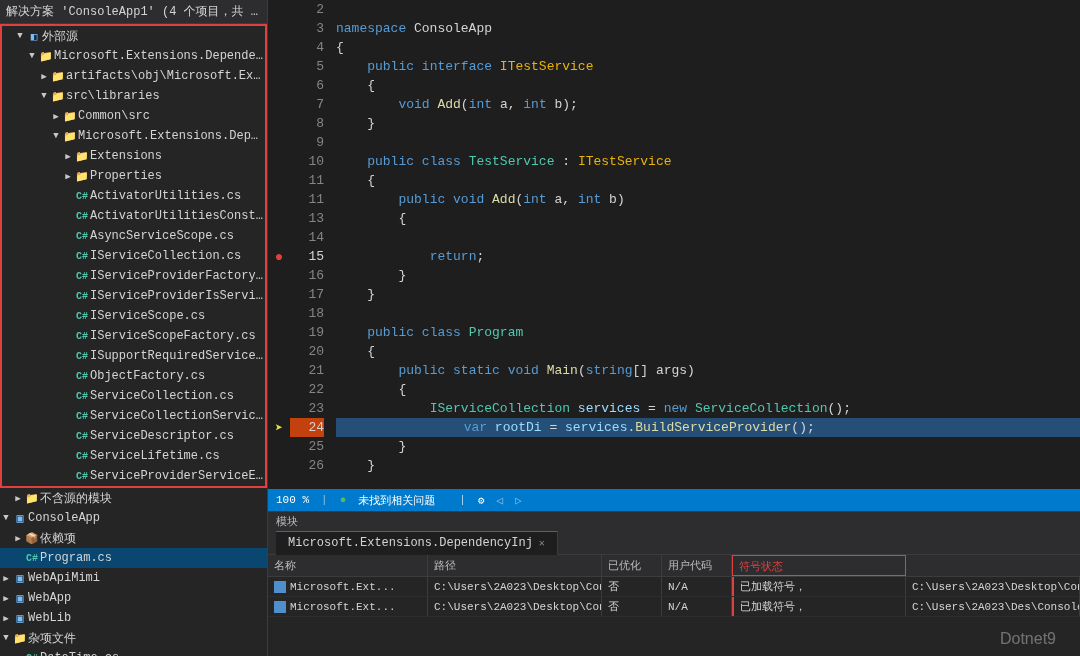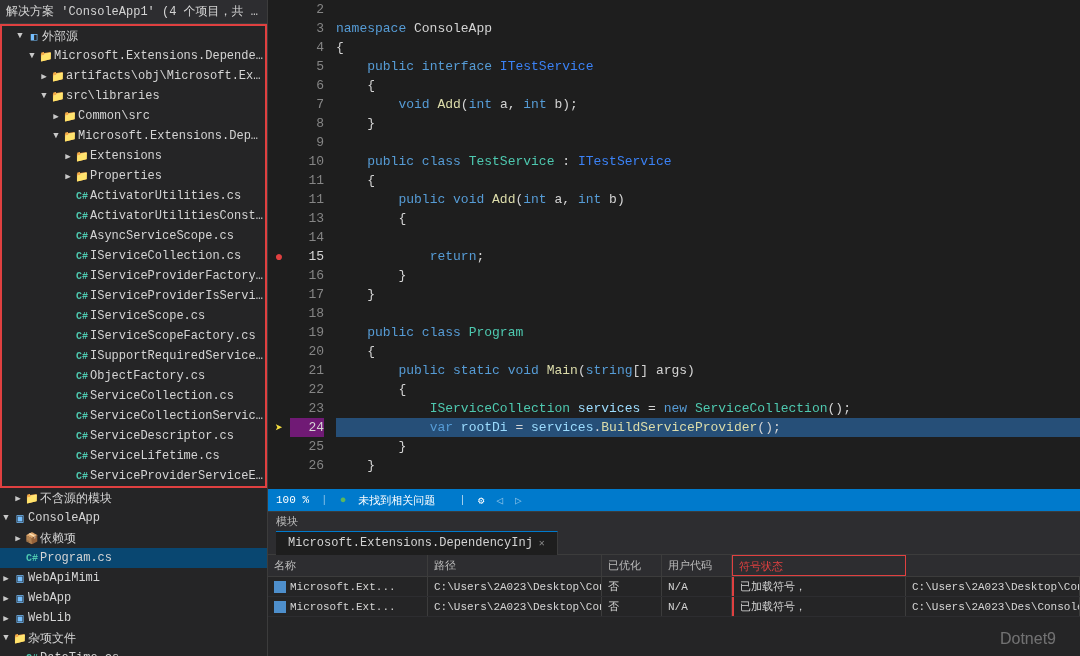--- a/index.html
+++ b/index.html
@@ -136,27 +136,28 @@
     .code-line {
       height: 19px;
       line-height: 19px;
       white-space: pre;
       display: flex;
       align-items: center;
     }
 
     .code-line.highlighted {
       background: #264f78;
+      padding-left: 34px;
     }
 
     
     .kw { color: #569cd6; }
     .type { color: #4ec9b0; }
     .method { color: #dcdcaa; }
-    .iface { color: #3b82f6; }
+    .iface { color: #eab308; }
     .var-color { color: #9cdcfe; }
 
     
     .bottom-panel {
       height: 145px;
       background: #252526;
       border-top: 1px solid #3c3c3c;
       display: flex;
       flex-direction: column;
     }
@@ -541,21 +542,21 @@
           <span class="line-number">14</span>
           <span class="line-number" style="color:#d4d4d4">15</span>
           <span class="line-number">16</span>
           <span class="line-number">17</span>
           <span class="line-number">18</span>
           <span class="line-number">19</span>
           <span class="line-number">20</span>
           <span class="line-number">21</span>
           <span class="line-number">22</span>
           <span class="line-number">23</span>
-          <span class="line-number" style="color:#d4d4d4;background:#701a75">24</span>
+          <span class="line-number" style="color:#d4d4d4;background:#c2410c">24</span>
           <span class="line-number">25</span>
           <span class="line-number">26</span>
         </div>
 
         <div class="code-content">
 
           <div class="code-line"></div>
 
           <div class="code-line">
             <span class="kw">namespace </span>

